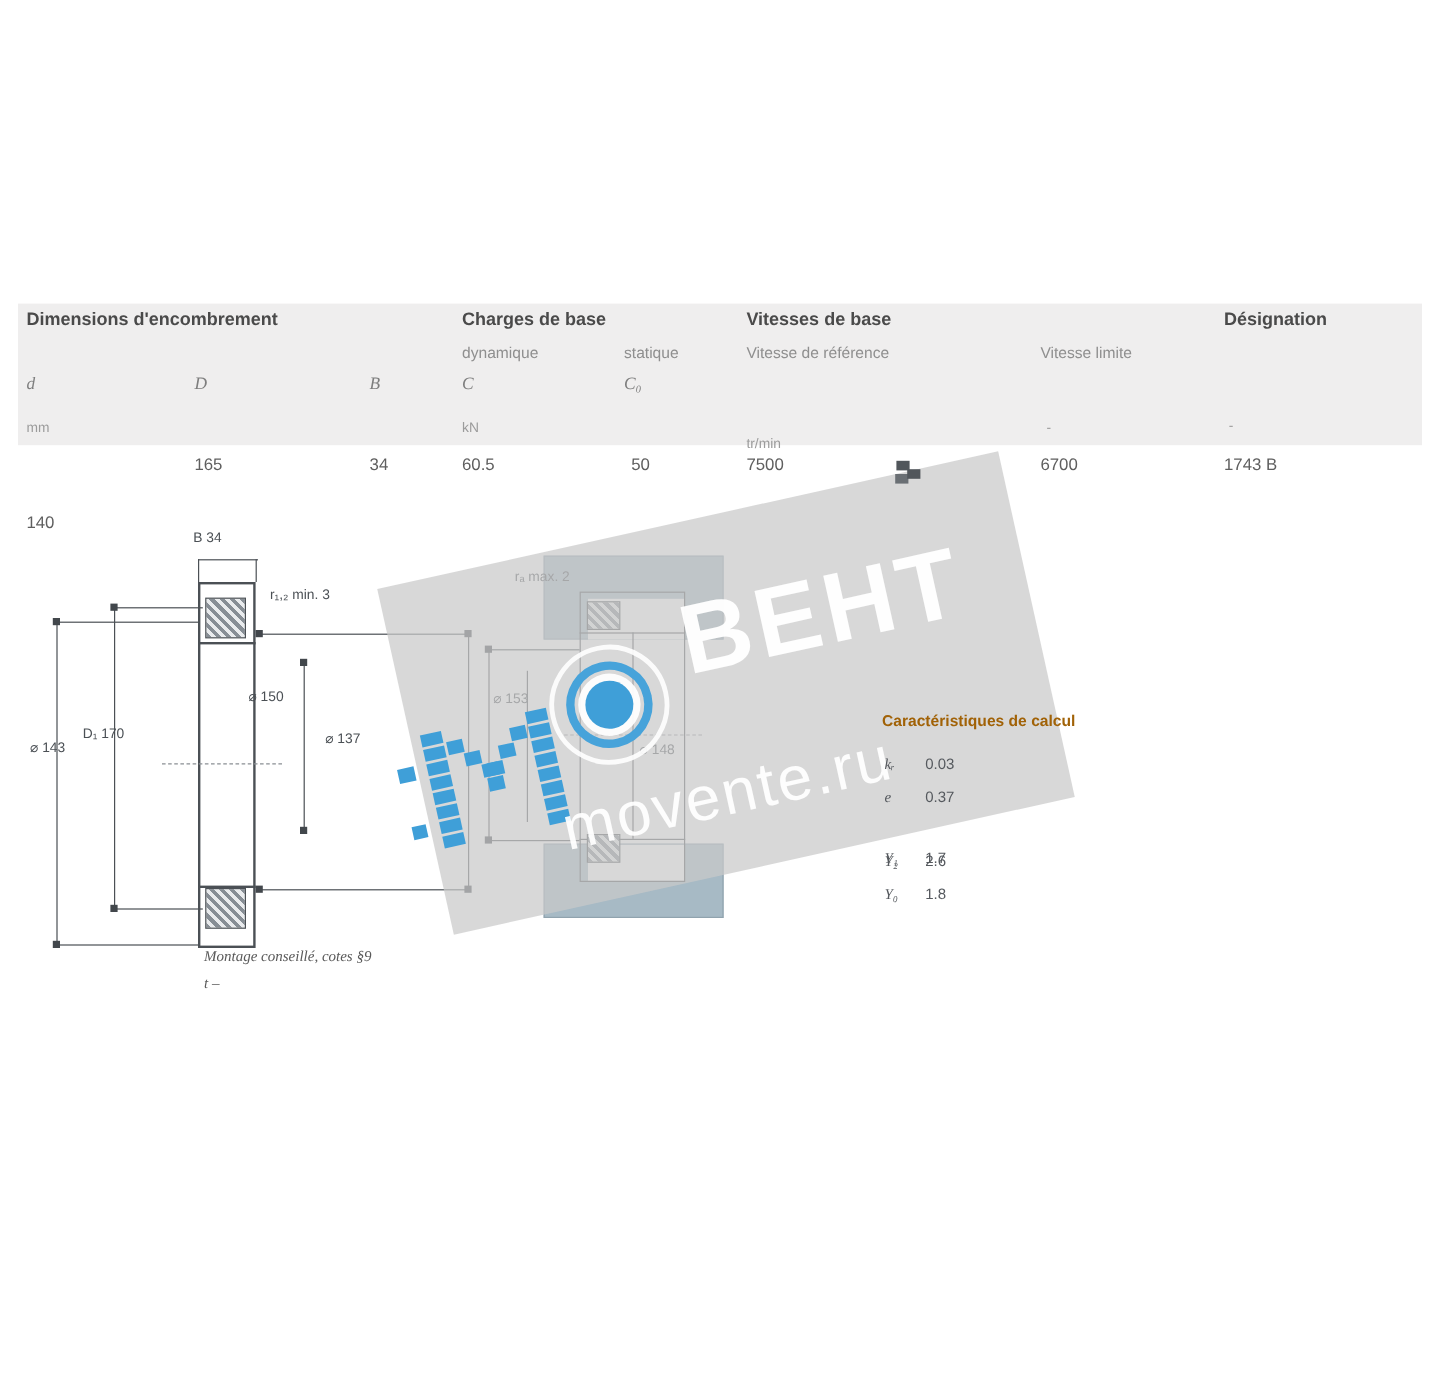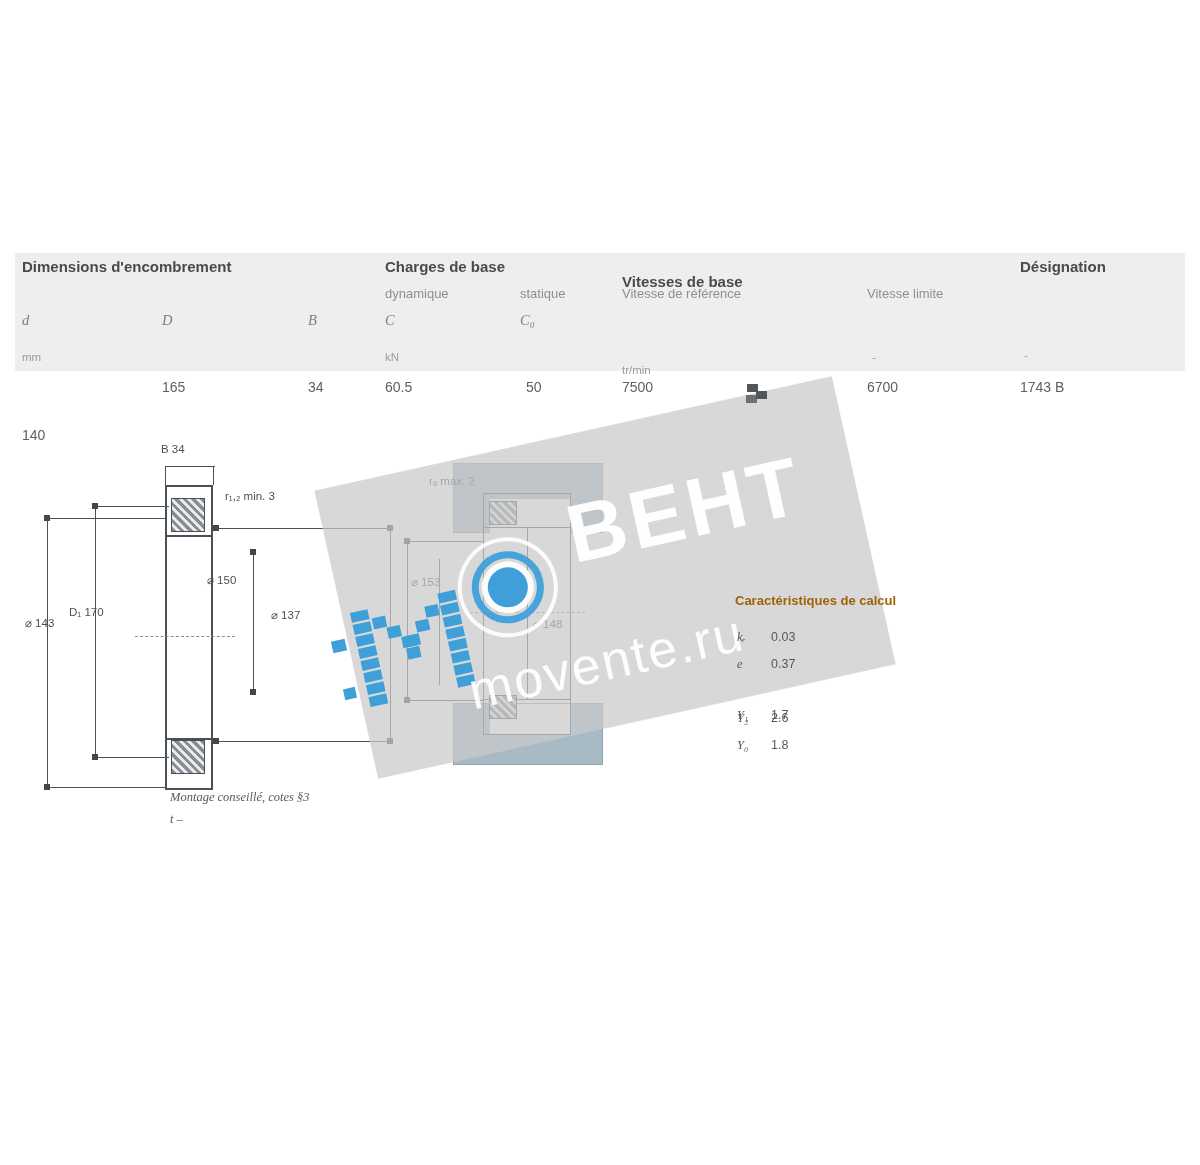--- a/index.html
+++ b/index.html
@@ -51,21 +51,21 @@
 </style>
 </head>
 <body>
 
 <div class="page">
 
   <div class="thead-band"></div>
 
   <div class="cell ghead" style="left:22px;top:258px;">Dimensions d'encombrement</div>
   <div class="cell ghead" style="left:385px;top:258px;">Charges de base</div>
-  <div class="cell ghead" style="left:622px;top:258px;margin-top:15px;">Vitesses de base</div>
+  <div class="cell ghead" style="left:622px;top:258px;">Vitesses de base</div>
   <div class="cell ghead" style="left:1020px;top:258px;">Désignation</div>
 
   <div class="cell sub" style="left:385px;top:286px;">dynamique</div>
   <div class="cell sub" style="left:520px;top:286px;">statique</div>
   <div class="cell sub" style="left:622px;top:286px;">Vitesse de référence</div>
   <div class="cell sub" style="left:867px;top:286px;">Vitesse limite</div>
 
   <div class="cell sym" style="left:22px;top:312px;">d</div>
   <div class="cell sym" style="left:162px;top:312px;">D</div>
   <div class="cell sym" style="left:308px;top:312px;">B</div>
@@ -148,21 +148,21 @@
     <div class="ln" style="left:12px;top:86px;width:76px;height:1px;"></div>
     <div class="ln" style="left:12px;top:245px;width:76px;height:1px;"></div>
     <div class="node" style="left:9px;top:83px;"></div>
     <div class="node" style="left:9px;top:242px;"></div>
     <div class="ln" style="left:44px;top:104px;width:1px;height:126px;"></div>
     <div class="dimlabel" style="left:34px;top:20px;">rₐ max.  2</div>
     <div class="dimlabel" style="left:16px;top:120px;">⌀ 153</div>
     <div class="dimlabel" style="left:138px;top:162px;">⌀ 148</div>
   </div>
 
-  <div class="caption" style="left:170px;top:790px;">Montage conseillé, cotes §3</div>
+  <div class="caption" style="left:170px;top:790px;">Montage conseillé, cotes §9</div>
   <div class="caption" style="left:170px;top:812px;">t   –</div>
 
   <div class="calc-title">Caractéristiques de calcul</div>
   <div class="calc-row" style="top:630px;">
     <span>kᵣ</span>
     <span class="v">0.03</span>
   </div>
   <div class="calc-row" style="top:657px;">
     <span>e</span>
     <span class="v">0.37</span>

